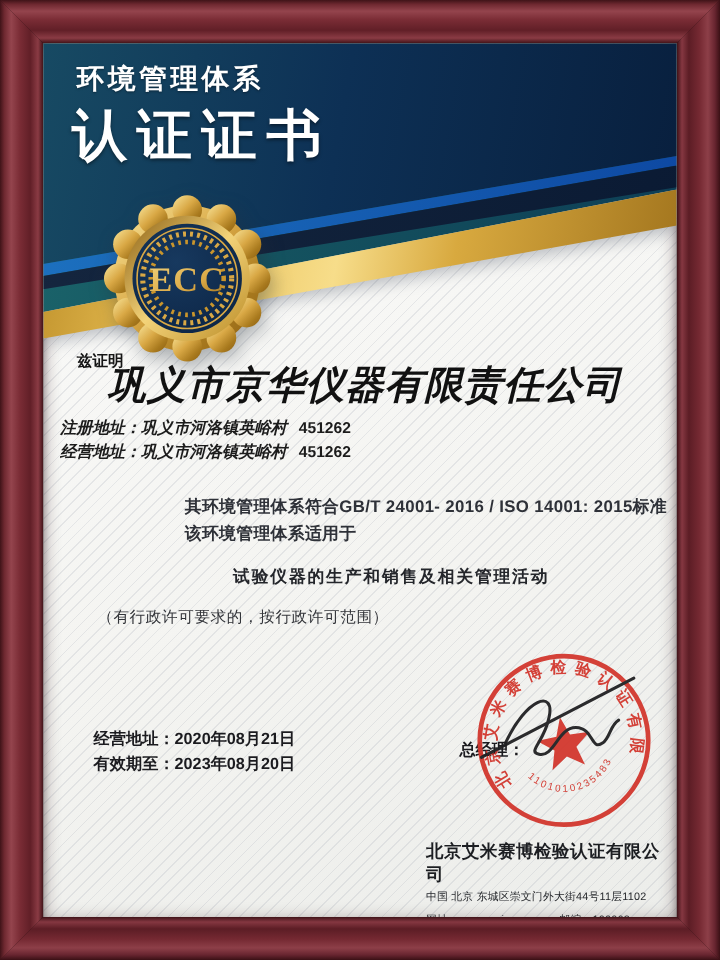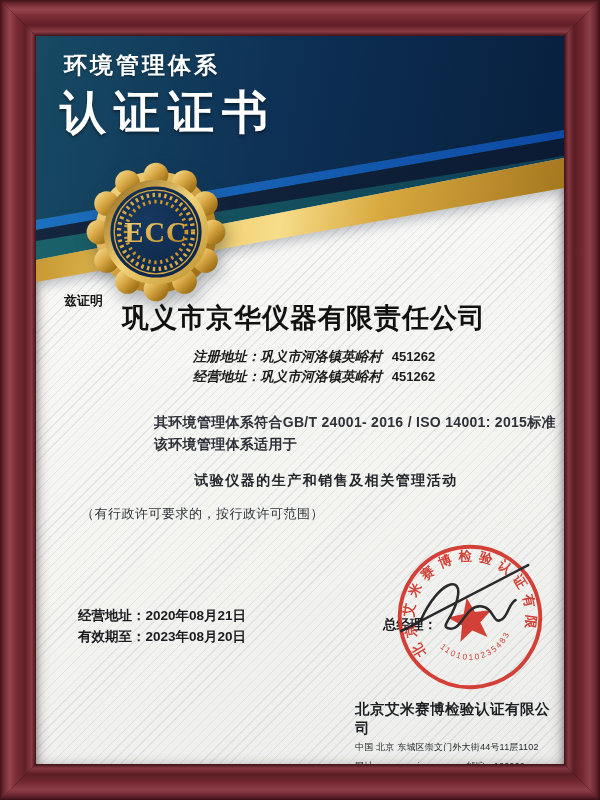--- a/index.html
+++ b/index.html
@@ -54,22 +54,22 @@
     letter-spacing:8px;z-index:3;text-shadow:0 2px 3px rgba(0,0,0,.45);}
 
   .medal{position:absolute;left:44px;top:120px;width:152px;height:152px;z-index:4;
     filter:drop-shadow(3px 6px 8px rgba(40,50,60,.38));}
 
   
   .reg-line{position:absolute;left:336px;top:219px;font-family:"Liberation Serif",serif;
     font-size:13.5px;font-weight:600;color:#141414;letter-spacing:.4px;z-index:4;}
   .certify{position:absolute;left:28px;top:256px;font-size:13px;color:#161616;font-weight:600;z-index:4;}
   .company{position:absolute;left:0;top:264px;width:528px;text-align:center;padding-left:4px;
-    font-family:"Liberation Serif",serif;font-size:27px;font-weight:700;color:#111;letter-spacing:1px;z-index:4;}
-  .addr{position:absolute;left:0;width:528px;text-align:center;padding-left:14px;
+    font-family:"Liberation Serif",serif;font-size:32px;font-weight:700;color:#111;letter-spacing:1px;z-index:4;font-style:italic;}
+  .addr{position:absolute;left:0;width:528px;text-align:left;padding-left:14px;
     font-family:"Liberation Serif",serif;font-style:italic;font-size:13.5px;font-weight:600;color:#1c1c1c;z-index:4;}
   .addr .zip{font-style:normal;font-family:"Liberation Sans",sans-serif;font-weight:700;font-size:13px;margin-left:10px;}
   .addr1{top:312px;} .addr2{top:332px;}
   .standards{position:absolute;left:118px;top:375px;font-size:14px;font-weight:600;color:#2e3138;
     line-height:22px;letter-spacing:.3px;}
   .scope{position:absolute;left:0;top:436px;width:528px;text-align:center;padding-left:26px;
     font-size:14px;font-weight:700;color:#24262b;letter-spacing:1.5px;}
   .scope-note{position:absolute;left:45px;top:469px;font-size:13px;font-weight:500;color:#33353a;letter-spacing:.5px;}
   .dates{position:absolute;left:42px;top:569px;font-size:13.5px;font-weight:700;color:#1b1b1f;line-height:21px;}
   .manager{position:absolute;left:347px;top:580px;font-size:13.5px;font-weight:700;color:#1b1b1f;}

